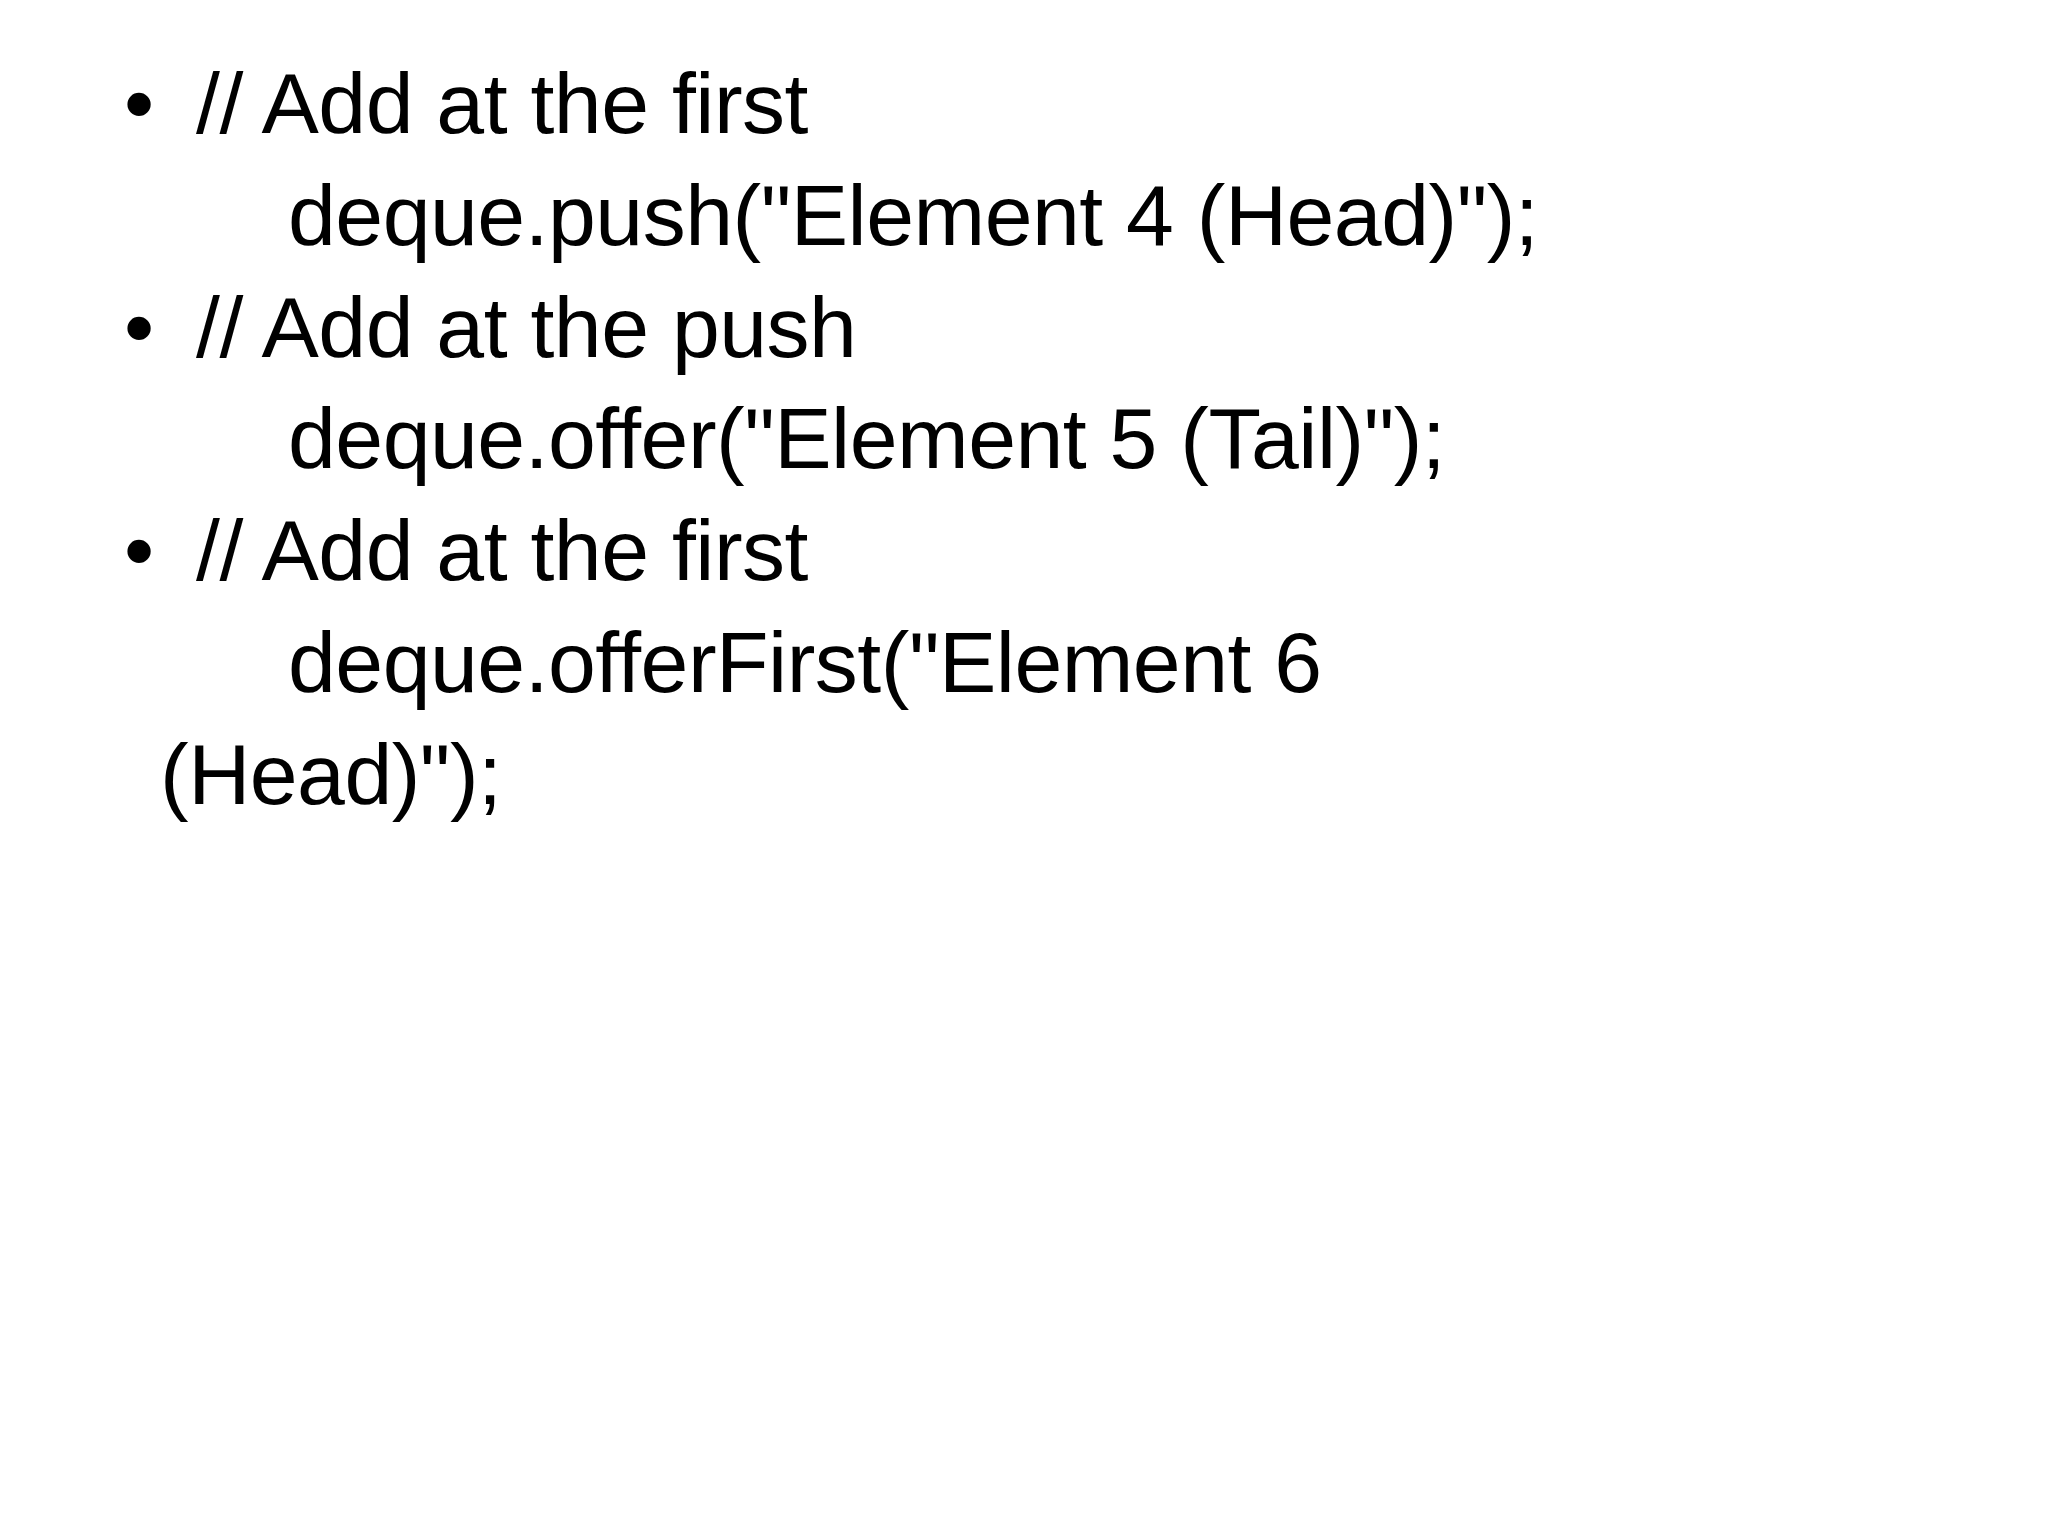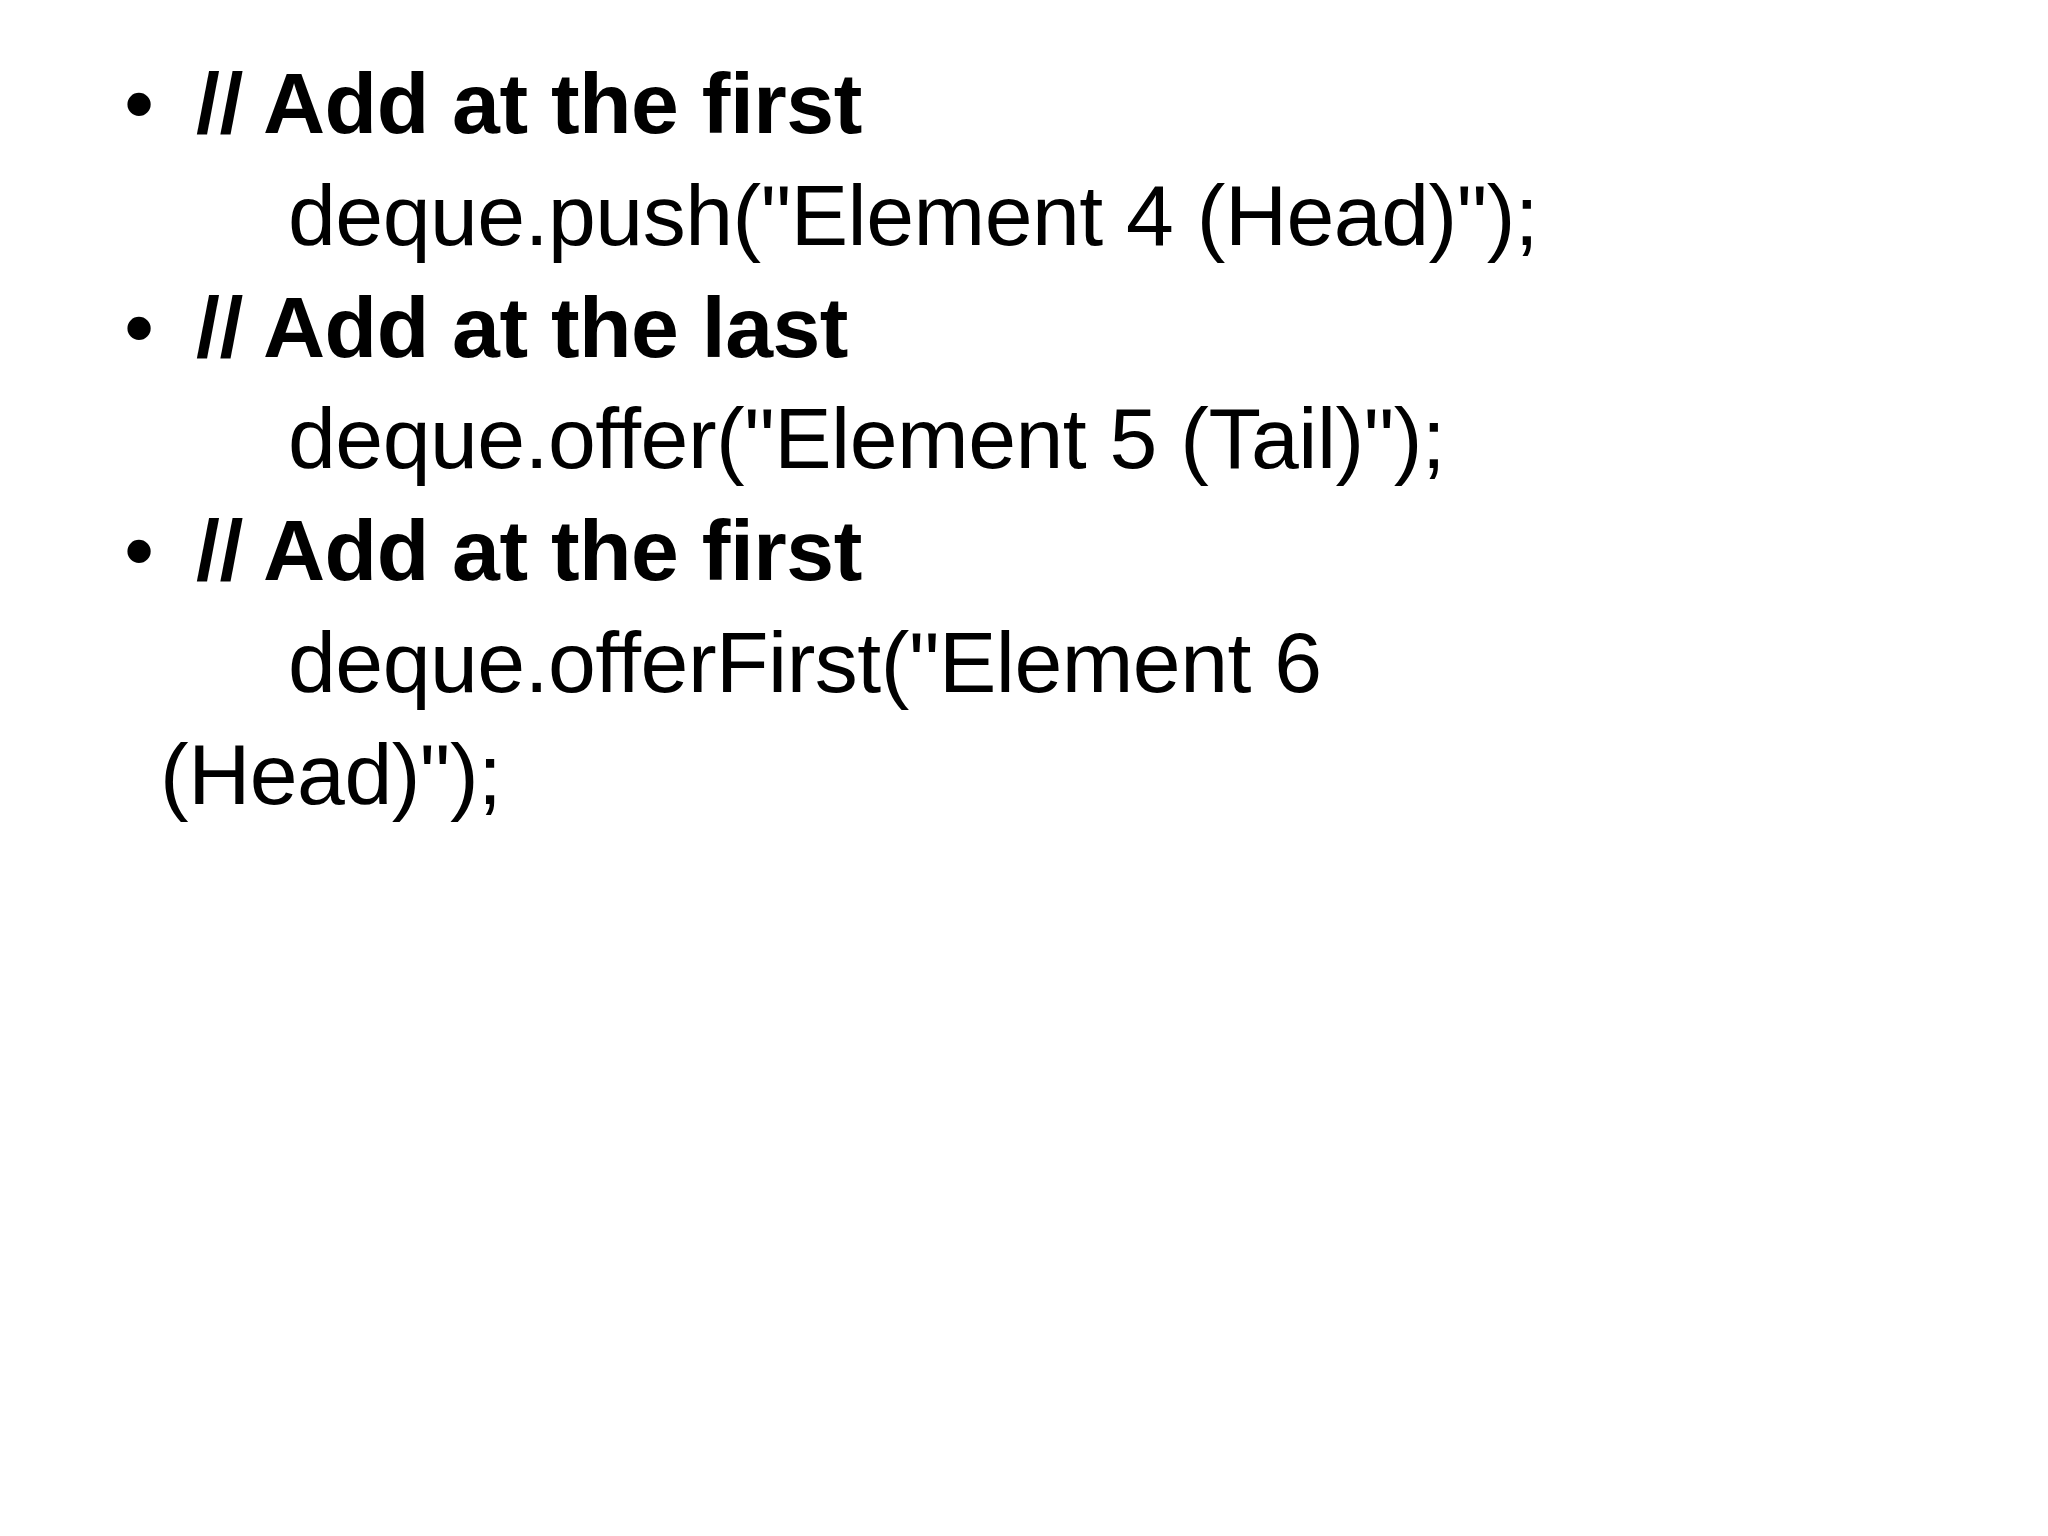--- a/index.html
+++ b/index.html
@@ -42,21 +42,20 @@
   }
   .bullet-line .bullet-mark {
     position: absolute;
     left: 12px;
     top: 0;
     font-size: 86px;
     line-height: 1.30;
   }
   .bullet-line .bullet-text {
     display: inline-block;
-    font-weight: bold;
   }
 
   
   .code-line {
     display: block;
     padding-left: 176px;
     font-size: 86px;
     line-height: 1.30;
     letter-spacing: -0.5px;
   }
@@ -86,21 +85,21 @@
       <span class="bullet-mark">•</span>
       <span class="bullet-text">// Add at the first</span>
     </div>
 
     <div class="code-line">
       <span>deque.push("Element 4 (Head)");</span>
     </div>
 
     <div class="bullet-line">
       <span class="bullet-mark">•</span>
-      <span class="bullet-text">// Add at the last</span>
+      <span class="bullet-text">// Add at the push</span>
     </div>
 
     <div class="code-line">
       <span>deque.offer("Element 5 (Tail)");</span>
     </div>
 
     <div class="bullet-line">
       <span class="bullet-mark">•</span>
       <span class="bullet-text">// Add at the first</span>
     </div>

